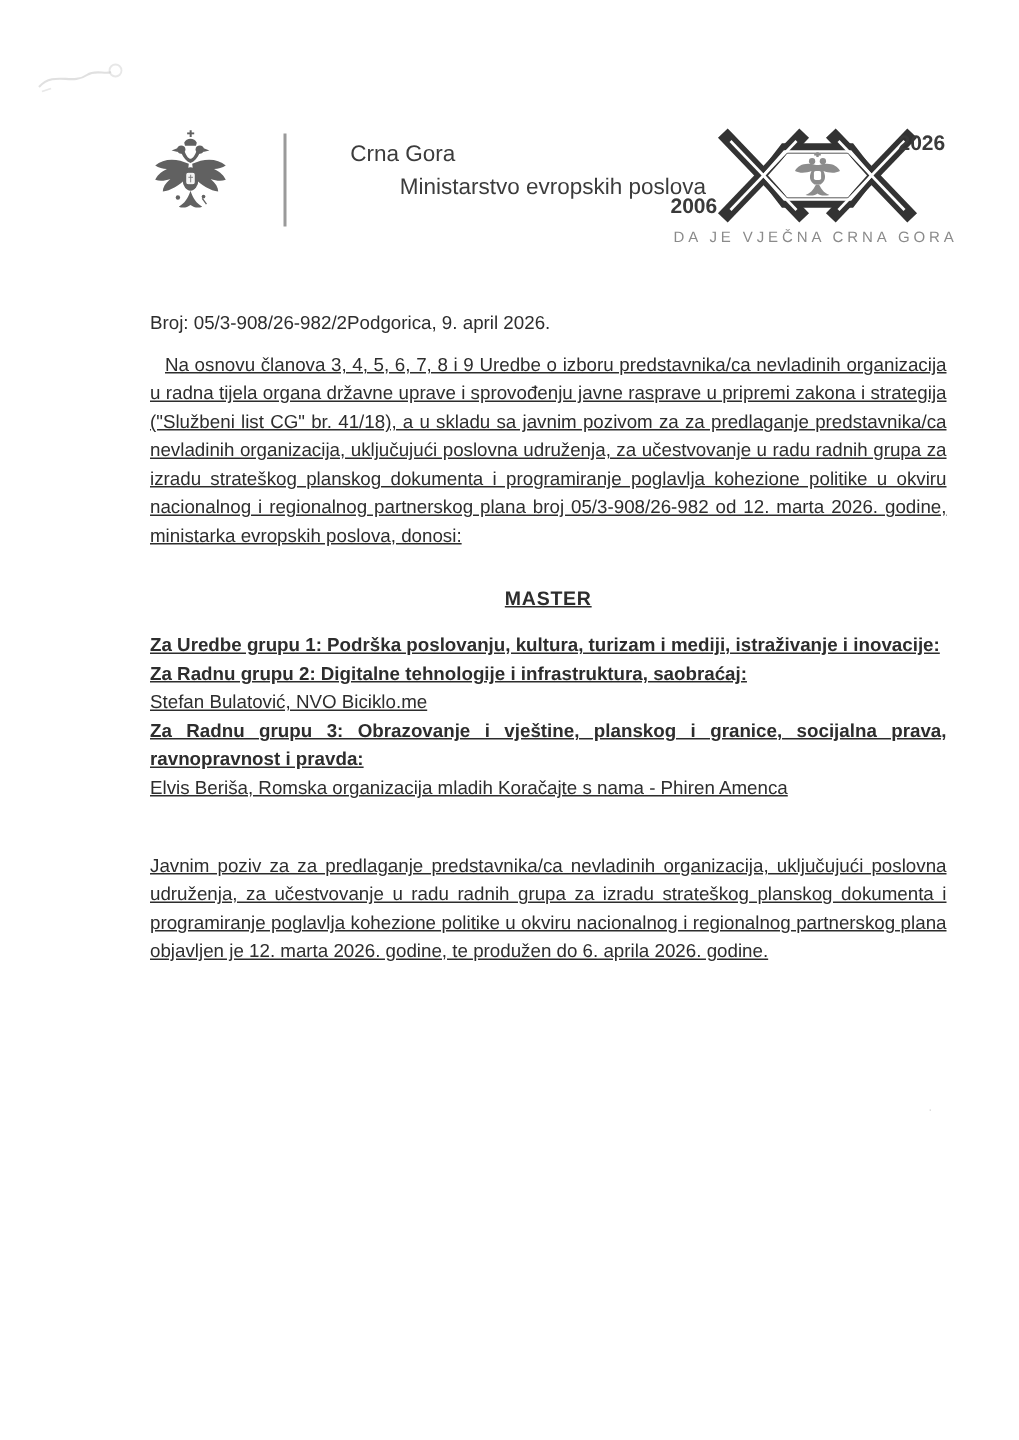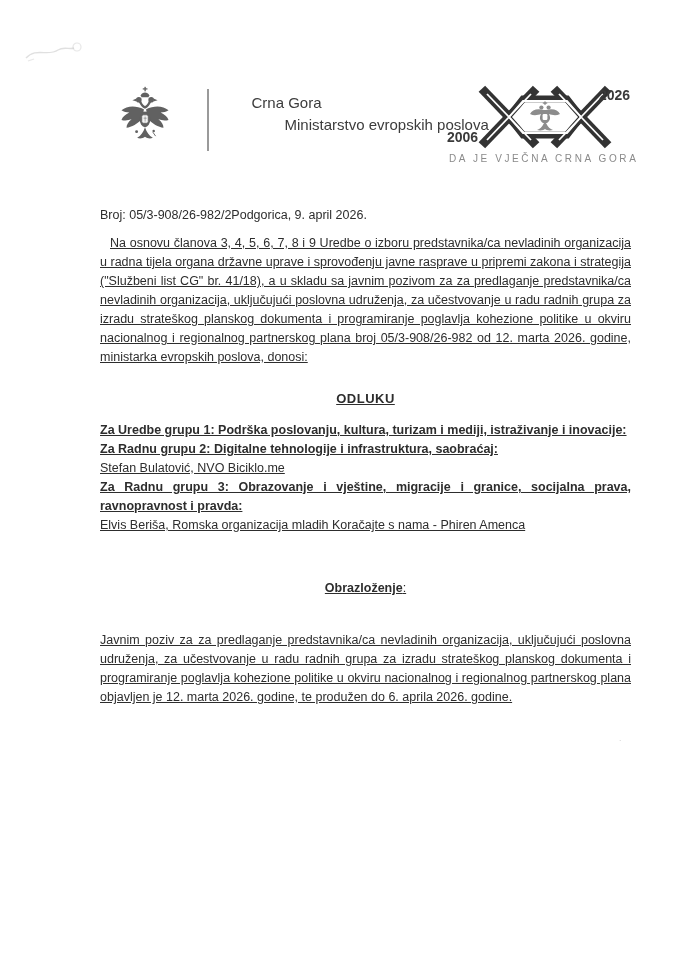--- a/index.html
+++ b/index.html
@@ -2,21 +2,21 @@
 <html><head>
 <meta charset="utf-8">
 <style>
   html,body { margin:0; padding:0; background:#ffffff; }
   .page {
     position:relative; width:679px; height:960px; background:#ffffff;
     font-family:"Liberation Sans", sans-serif; color:#2d2d2d; overflow:hidden;
   }
 
   
-  .crest-wrap { position:absolute; left:117px; top:86px; display:flex; align-items:flex-start;gap:30px; }
+  .crest-wrap { position:absolute; left:99px; top:86px; display:flex; align-items:flex-start;gap:30px; }
   .crest-svg { width:56px; height:70px; }
   .hdr-divider { width:1.5px; height:62px; background:#9a9a9a; margin:3px 0 0 4px; }
   .org-text { margin:6px 0 0 13px; color:#3c3c3c; }
   .org-name { font-size:15px; line-height:22px; }
   .org-unit { font-size:15px; line-height:22px;padding-left:33px; }
 
   .anniv { position:absolute; left:447px; top:84px; width:186px; }
   .anniv-svg { width:186px; height:66px; display:block; }
   .tagline {
     margin-top:3px; padding-left:2px; font-size:10px; letter-spacing:2.6px;
@@ -130,37 +130,36 @@
 
   <main class="content">
 
     <div class="meta-row">
       <span>Broj: 05/3-908/26-982/2</span>
       <span>Podgorica, 9. april 2026.</span>
     </div>
 
     <p class="intro">Na osnovu članova 3, 4, 5, 6, 7, 8 i 9 Uredbe o izboru predstavnika/ca nevladinih organizacija u radna tijela organa državne uprave i sprovođenju javne rasprave u pripremi zakona i strategija ("Službeni list CG" br. 41/18), a u skladu sa javnim pozivom za za predlaganje predstavnika/ca nevladinih organizacija, uključujući poslovna udruženja, za učestvovanje u radu radnih grupa za izradu strateškog planskog dokumenta i programiranje poglavlja kohezione politike u okviru nacionalnog i regionalnog partnerskog plana broj 05/3-908/26-982 od 12. marta 2026. godine, ministarka evropskih poslova, donosi:</p>
 
-    <h1 class="odluku">ODLUKU</h1>
+    <h1 class="odluku">MASTER</h1>
 
 
     <section class="groups">
       <div>
         <p class="group-heading">Za Uredbe grupu 1: Podrška poslovanju, kultura, turizam i mediji, istraživanje i inovacije:</p>
       </div>
       <div>
         <p class="group-heading">Za Radnu grupu 2: Digitalne tehnologije i infrastruktura, saobraćaj:</p>
         <p class="group-member">Stefan Bulatović, NVO Biciklo.me</p>
       </div>
       <div>
-        <p class="group-heading">Za Radnu grupu 3: Obrazovanje i vještine, migracije i granice, socijalna prava, ravnopravnost i pravda:</p>
+        <p class="group-heading">Za Radnu grupu 3: Obrazovanje i vještine, planskog i granice, socijalna prava, ravnopravnost i pravda:</p>
         <p class="group-member">Elvis Beriša, Romska organizacija mladih Koračajte s nama - Phiren Amenca</p>
       </div>
     </section>
 
-    <h2 class="obrazlozenje"><b>Obrazloženje</b><span>:</span></h2>
 
     <p class="explanation">Javnim poziv za za predlaganje predstavnika/ca nevladinih organizacija, uključujući poslovna udruženja, za učestvovanje u radu radnih grupa za izradu strateškog planskog dokumenta i programiranje poglavlja kohezione politike u okviru nacionalnog i regionalnog partnerskog plana objavljen je 12. marta 2026. godine, te produžen do 6. aprila 2026. godine.</p>
 
   </main>
 
   <span class="speck">·</span>
 </div>
 
 </body></html>

